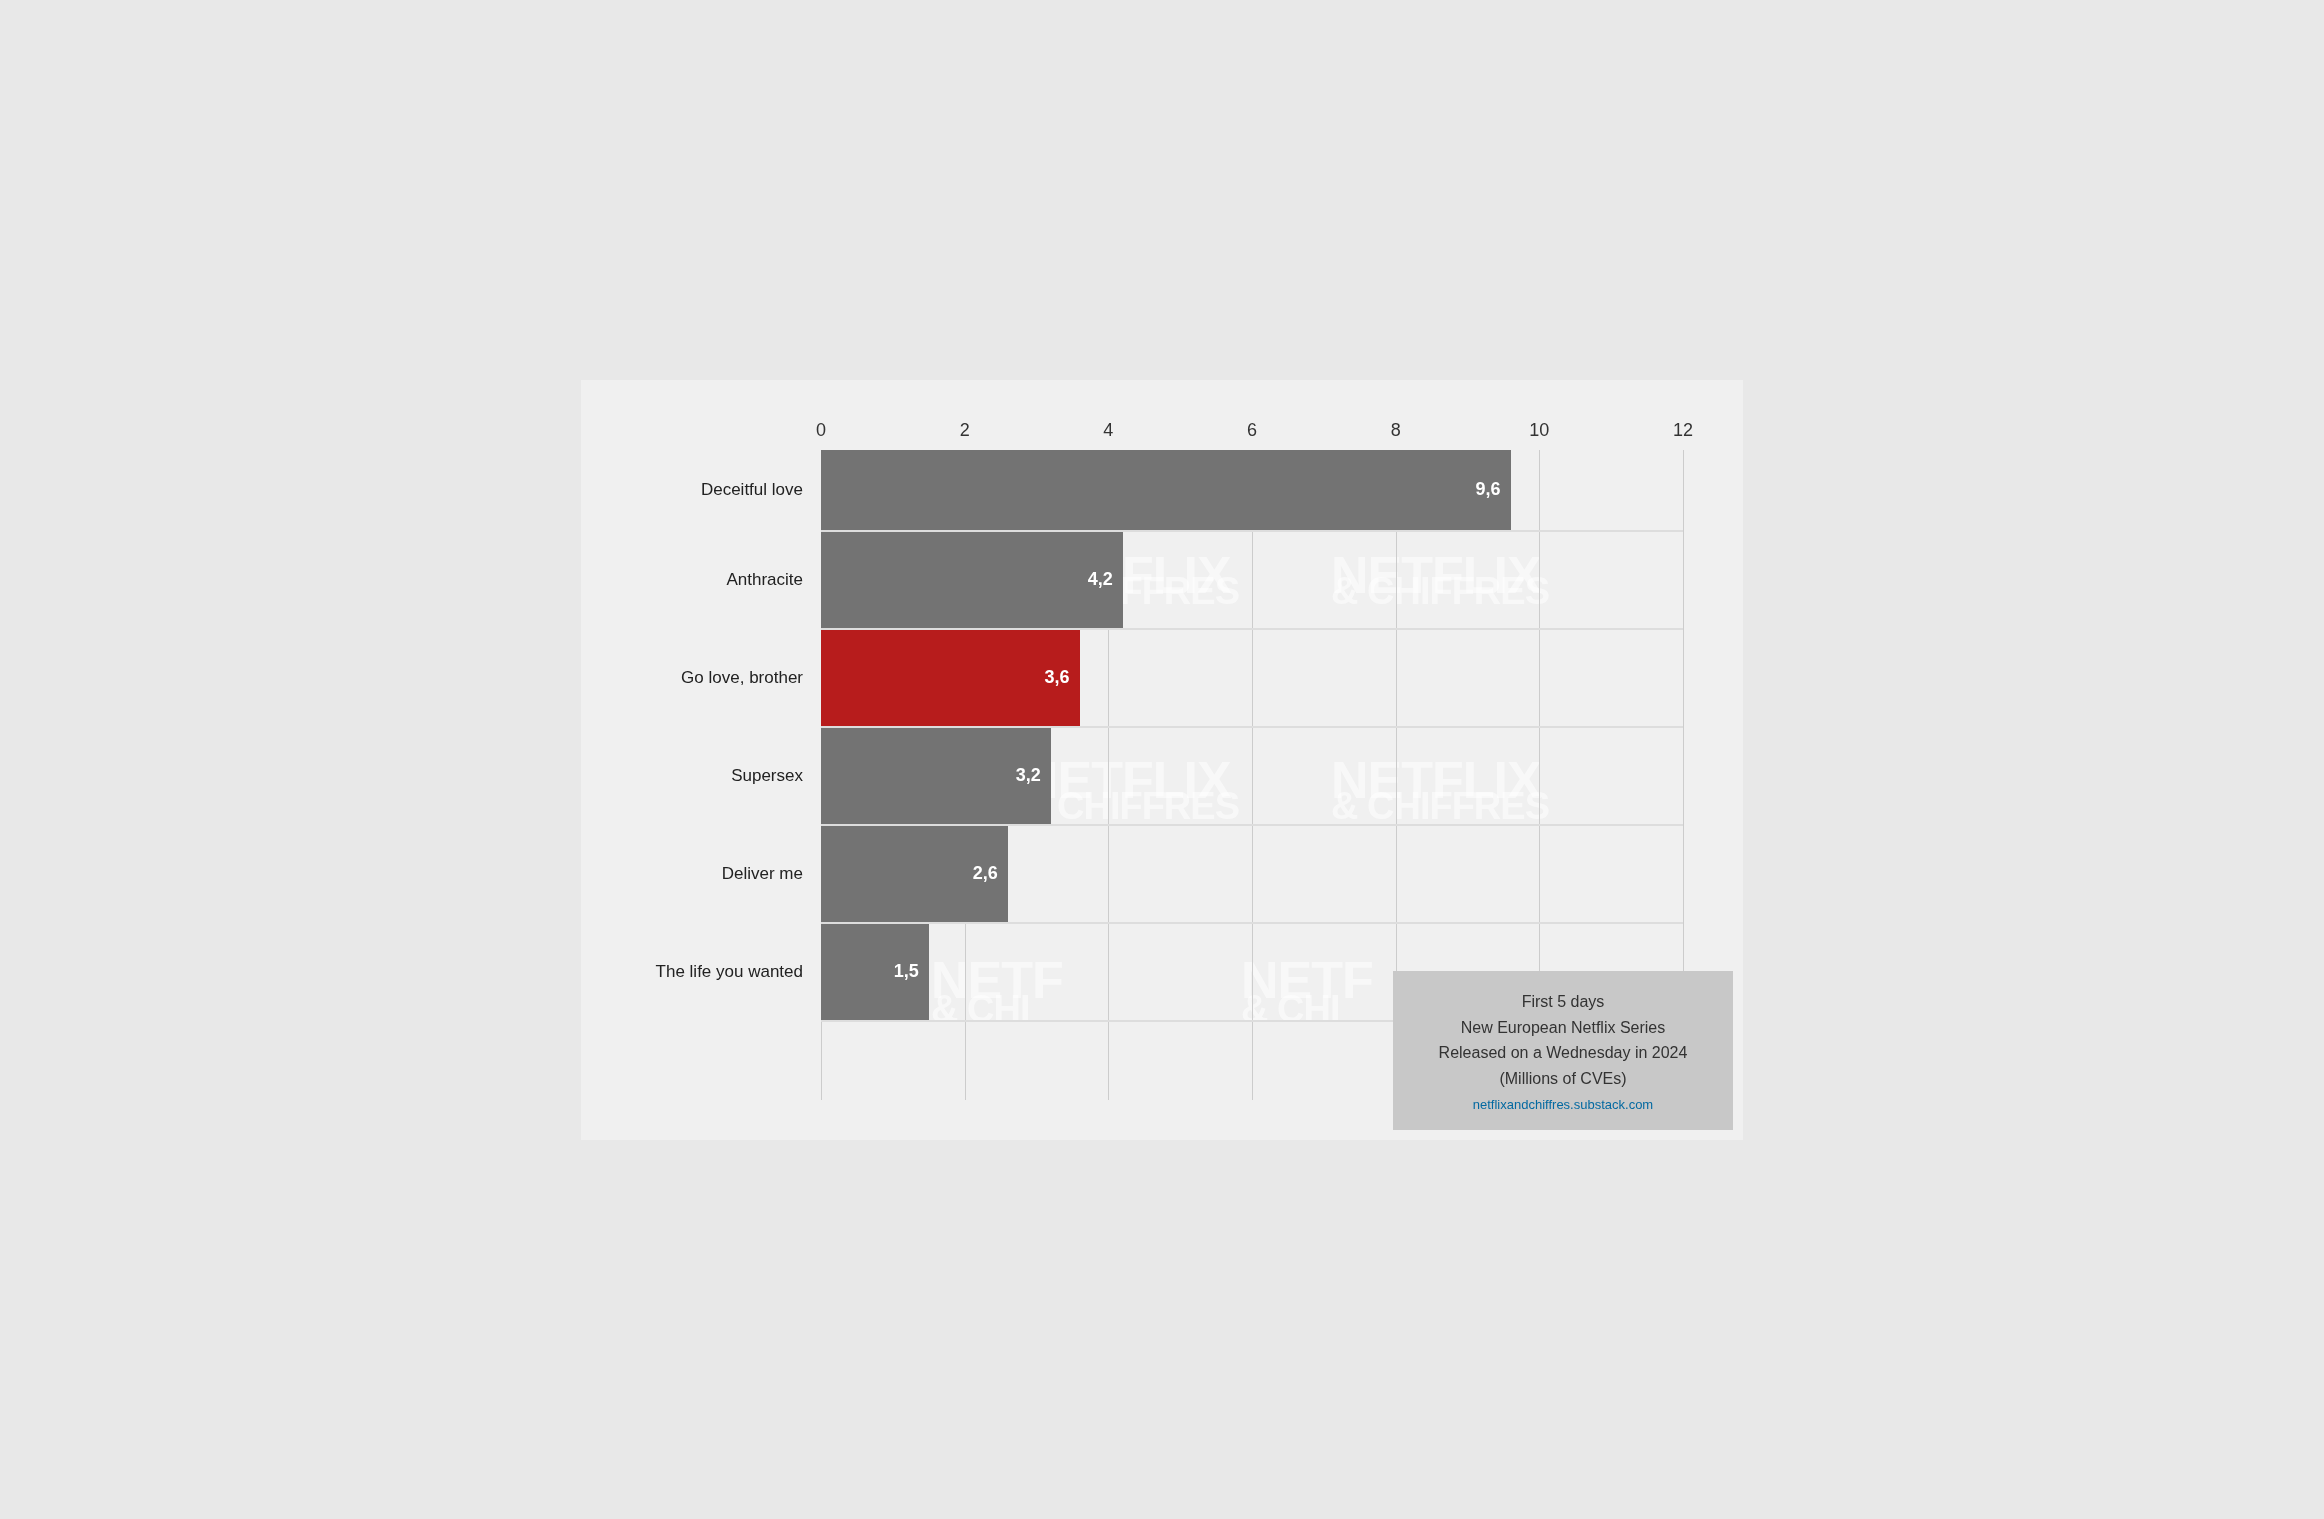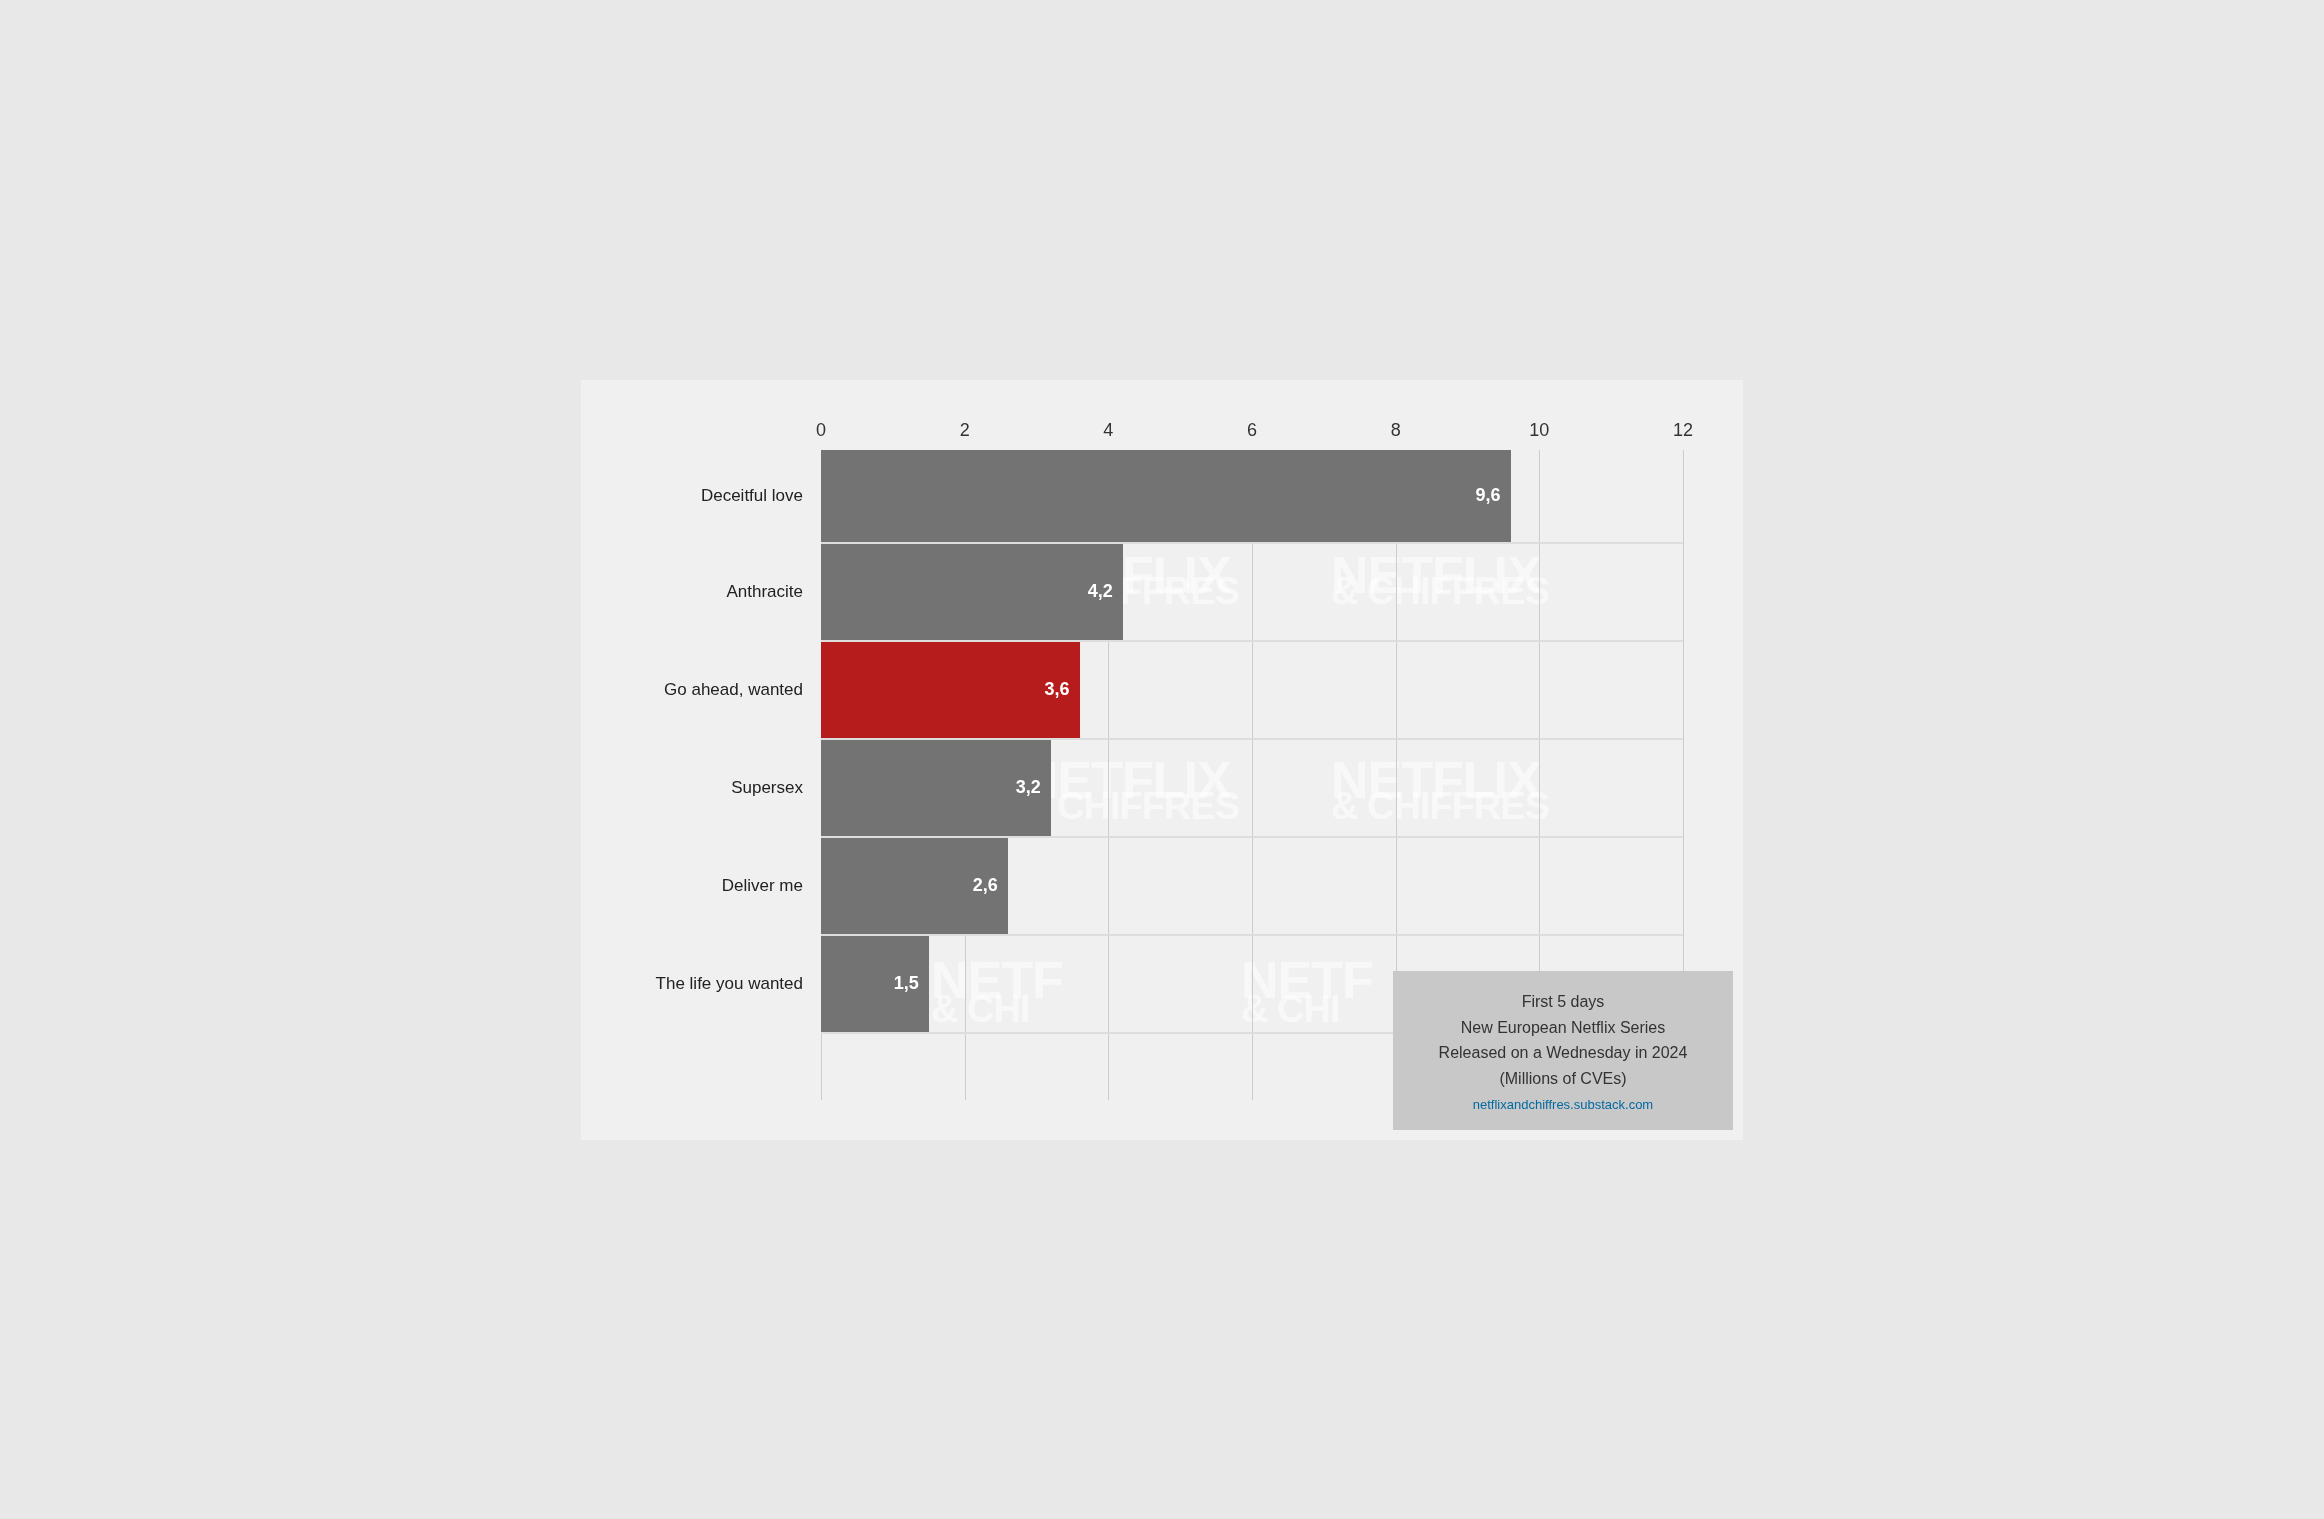--- a/index.html
+++ b/index.html
@@ -201,37 +201,37 @@
         <div class="grid-line" style="left: 33.3333%;"></div>
         <div class="grid-line" style="left: 50%;"></div>
         <div class="grid-line" style="left: 66.6667%;"></div>
         <div class="grid-line" style="left: 83.3333%;"></div>
         <div class="grid-line" style="left: 100%;"></div>
       </div>
       <div class="bars-area">
         <div class="bar-row">
           <div class="bar-label">Deceitful love</div>
           <div class="bar-track">
-            <div class="bar color-gray" style="width: 80%; height: 92px; align-items: center;">
+            <div class="bar color-gray" style="width: 80%; height: 80px; align-items: center;">
               <span class="bar-value">9,6</span>
             </div>
           </div>
         </div>
         <div class="bar-separator"></div>
         <div class="bar-row">
           <div class="bar-label">Anthracite</div>
           <div class="bar-track">
             <div class="bar color-gray" style="width: 35%; height: 96px;">
               <span class="bar-value">4,2</span>
             </div>
           </div>
         </div>
         <div class="bar-separator"></div>
         <div class="bar-row">
-          <div class="bar-label">Go ahead, wanted</div>
+          <div class="bar-label">Go love, brother</div>
           <div class="bar-track">
             <div class="bar color-red" style="width: 30%; height: 96px;">
               <span class="bar-value">3,6</span>
             </div>
           </div>
         </div>
         <div class="bar-separator"></div>
         <div class="bar-row">
           <div class="bar-label">Supersex</div>
           <div class="bar-track">

